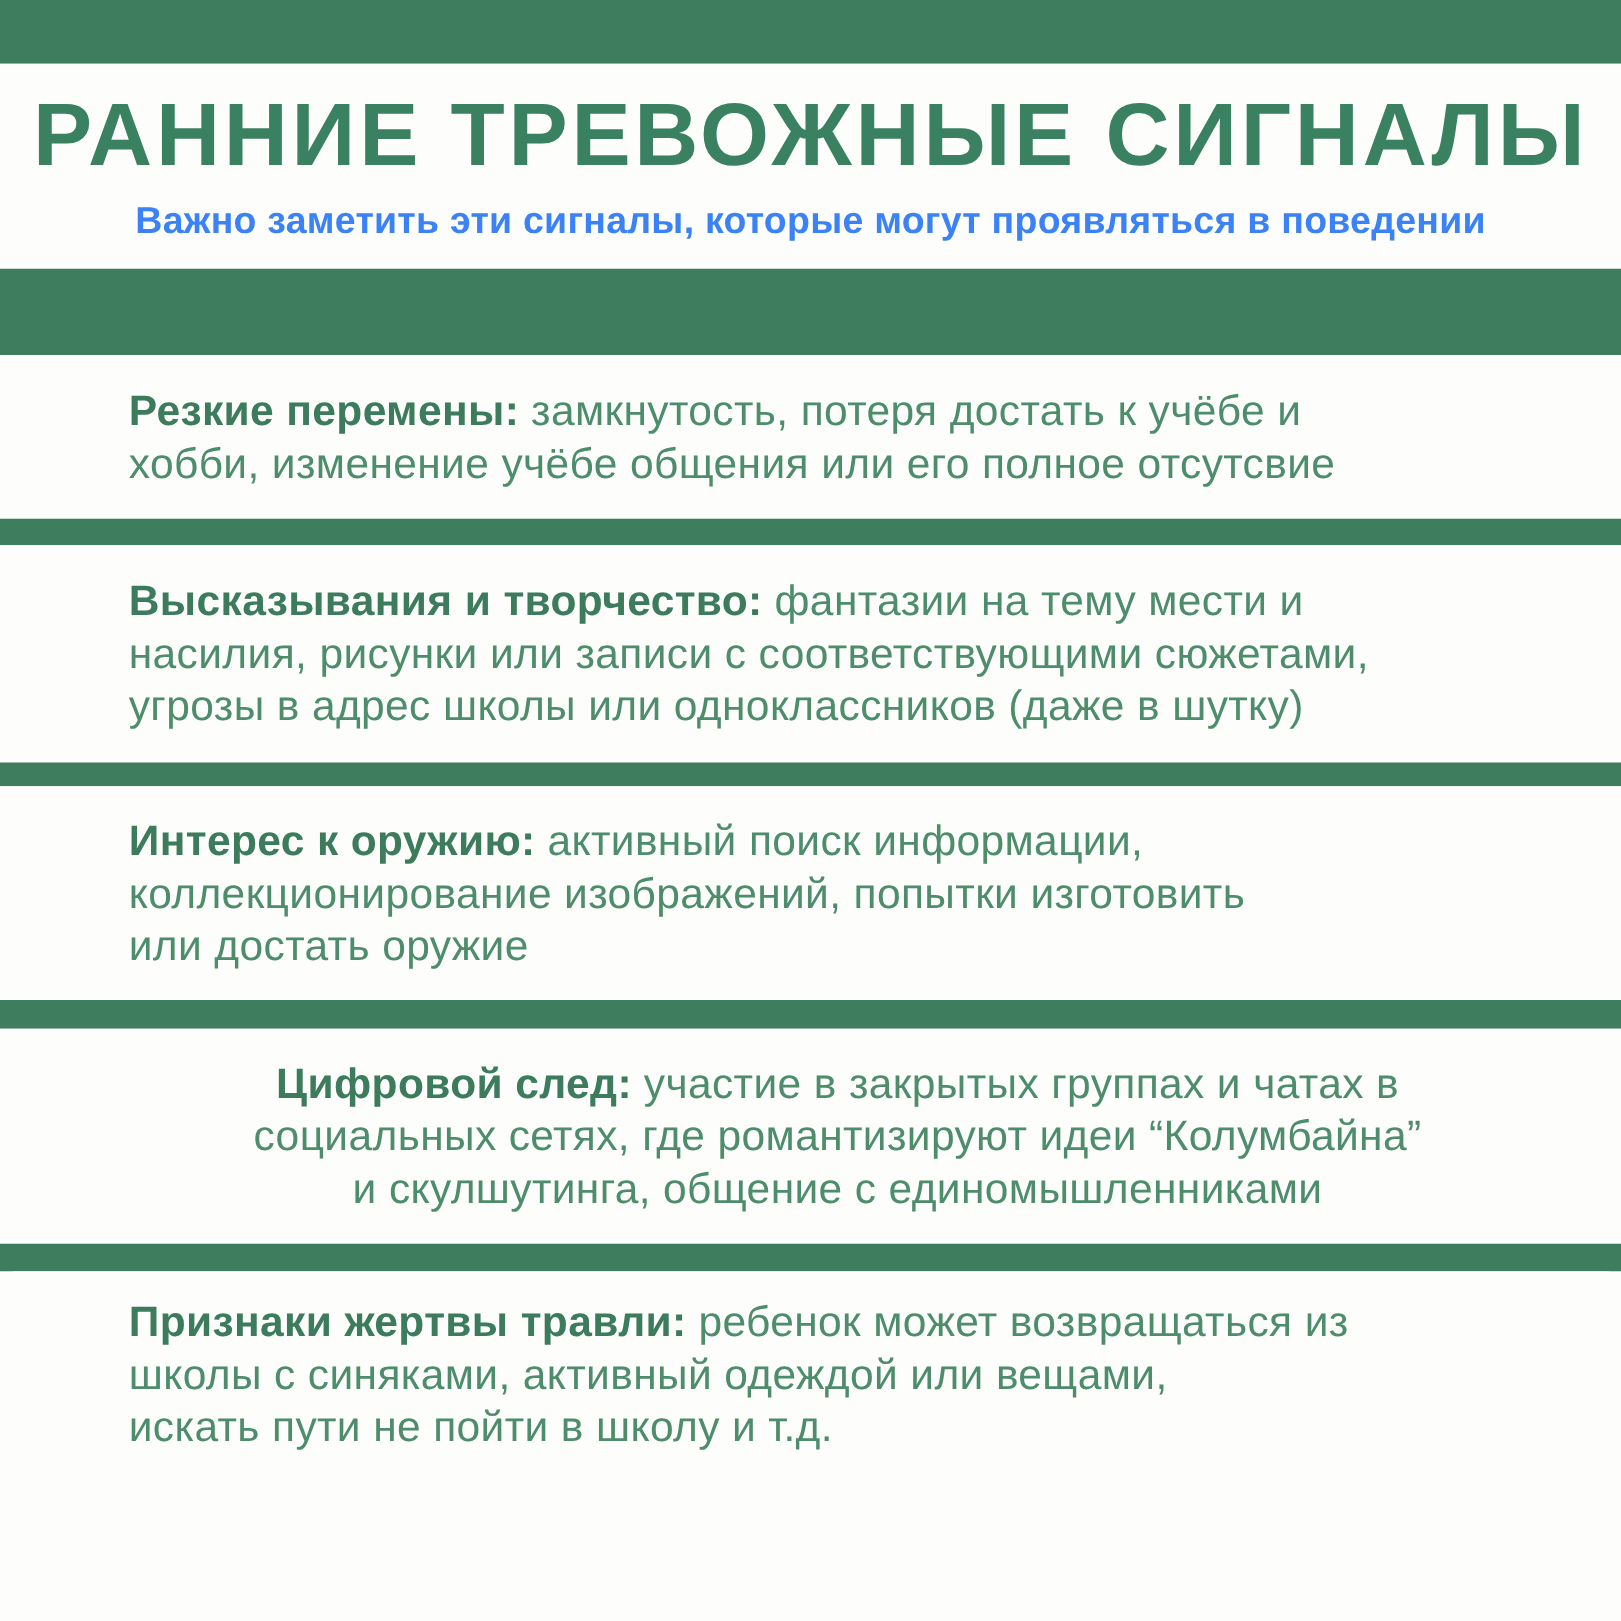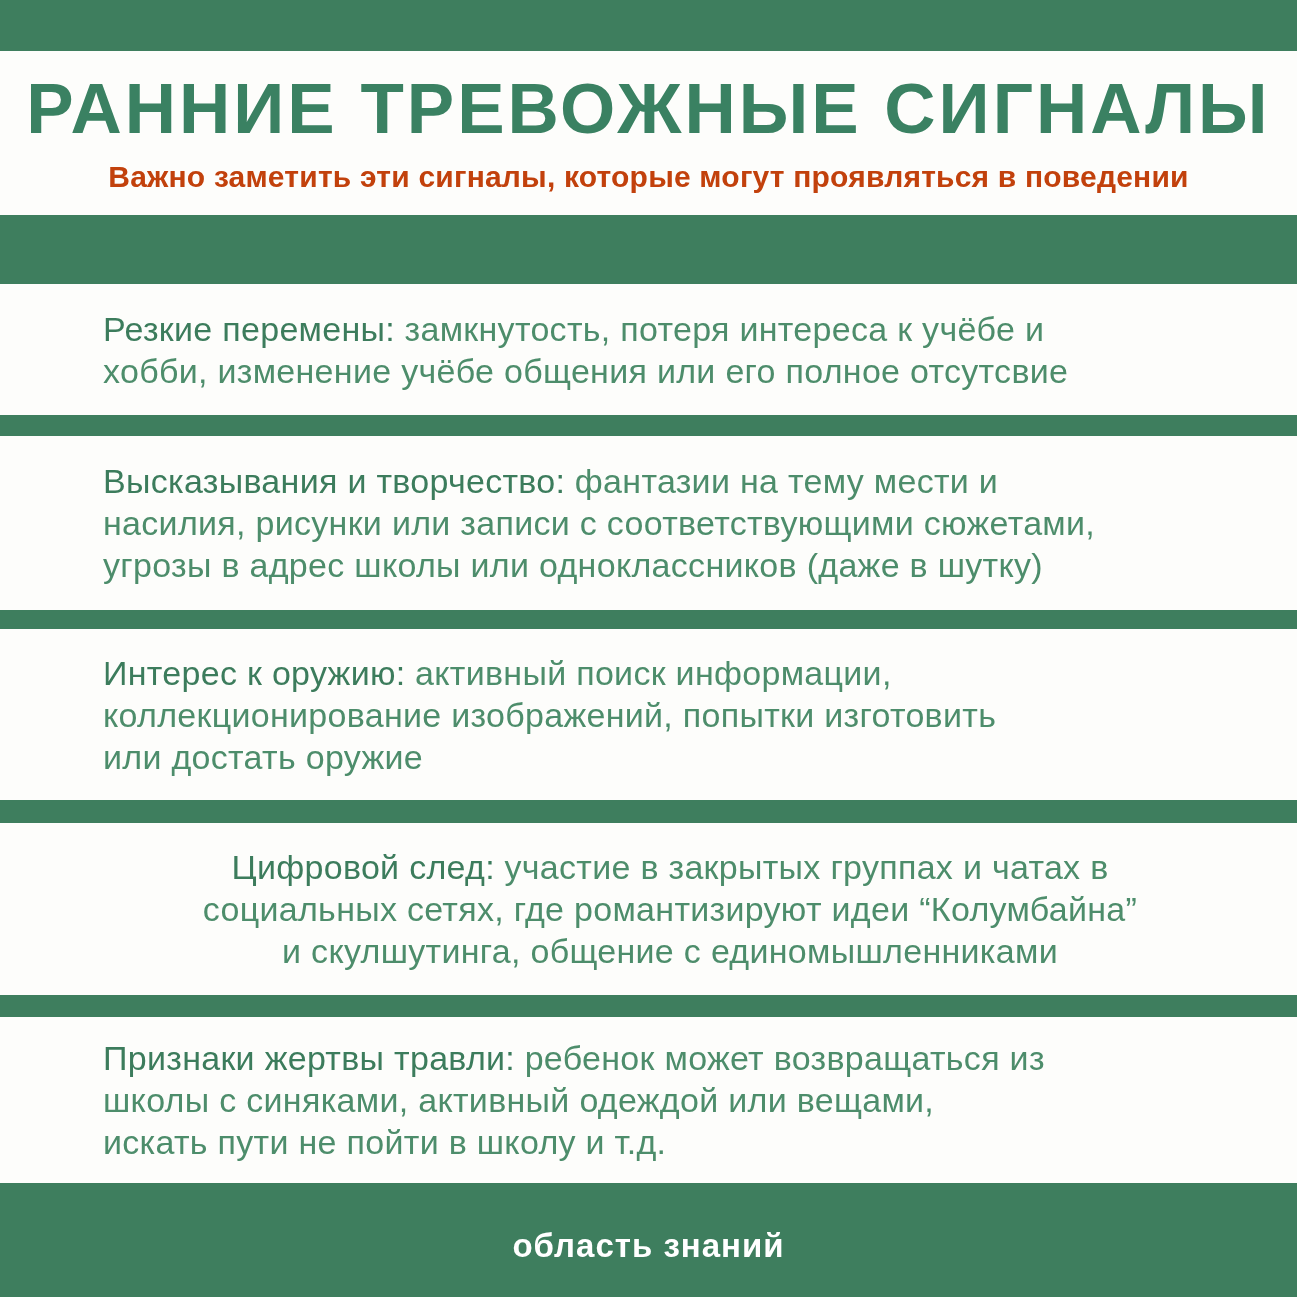--- a/index.html
+++ b/index.html
@@ -32,21 +32,21 @@
     color:#3A8162;
     font-size:71px;
     font-weight:bold;
     letter-spacing:3px;
     line-height:1.05;
     text-transform:uppercase;
     white-space:nowrap;
   }
   .subtitle{
     margin-top:14px;
-    color:#c2410c;
+    color:#3b82f6;
     font-size:30px;
     font-weight:bold;
     letter-spacing:0.2px;
     white-space:nowrap;
   }
 
   .sec{
     flex:0 0 auto;
     background:#FDFDFB;
     display:flex;flex-direction:column;justify-content:center;
@@ -60,21 +60,21 @@
   .sec5{height:166px;border-radius:13px;}
   .line{
     font-size:34px;
     line-height:42px;
     letter-spacing:0.3px;
     color:#4D8D6B;
     white-space:nowrap;
   }
   .line b{
     color:#3C7C5C;
-    font-weight:normal;
+    font-weight:bold;
     margin-right:0.28em;
   }
   .logo{
     color:#FFFFFF;
     font-size:33px;
     font-weight:bold;
     letter-spacing:1px;
     white-space:nowrap;
   }
 </style>
@@ -86,21 +86,21 @@
   <div class="band band-top"></div>
 
   <div class="header">
     <div class="title">РАННИЕ ТРЕВОЖНЫЕ СИГНАЛЫ</div>
     <div class="subtitle">Важно заметить эти сигналы, которые могут проявляться в поведении</div>
   </div>
 
   <div class="band band-after-header"></div>
 
   <div class="sec sec1">
-    <div class="line"><b>Резкие перемены:</b><span>замкнутость, потеря интереса к учёбе и</span></div>
+    <div class="line"><b>Резкие перемены:</b><span>замкнутость, потеря достать к учёбе и</span></div>
     <div class="line"><span>хобби, изменение учёбе общения или его полное отсутсвие</span></div>
   </div>
 
   <div class="band band-sep1"></div>
 
   <div class="sec sec2">
     <div class="line"><b>Высказывания и творчество:</b><span>фантазии на тему мести и</span></div>
     <div class="line"><span>насилия, рисунки или записи с соответствующими сюжетами,</span></div>
     <div class="line"><span>угрозы в адрес школы или одноклассников (даже в шутку)</span></div>
   </div>
@@ -122,17 +122,14 @@
   </div>
 
   <div class="band band-sep4"></div>
 
   <div class="sec sec5">
     <div class="line"><b>Признаки жертвы травли:</b><span>ребенок может возвращаться из</span></div>
     <div class="line"><span>школы с синяками, активный одеждой или вещами,</span></div>
     <div class="line"><span>искать пути не пойти в школу и т.д.</span></div>
   </div>
 
-  <div class="band band-bottom">
-    <div class="logo">область знаний</div>
-  </div>
 
 </div>
 
 </body></html>

